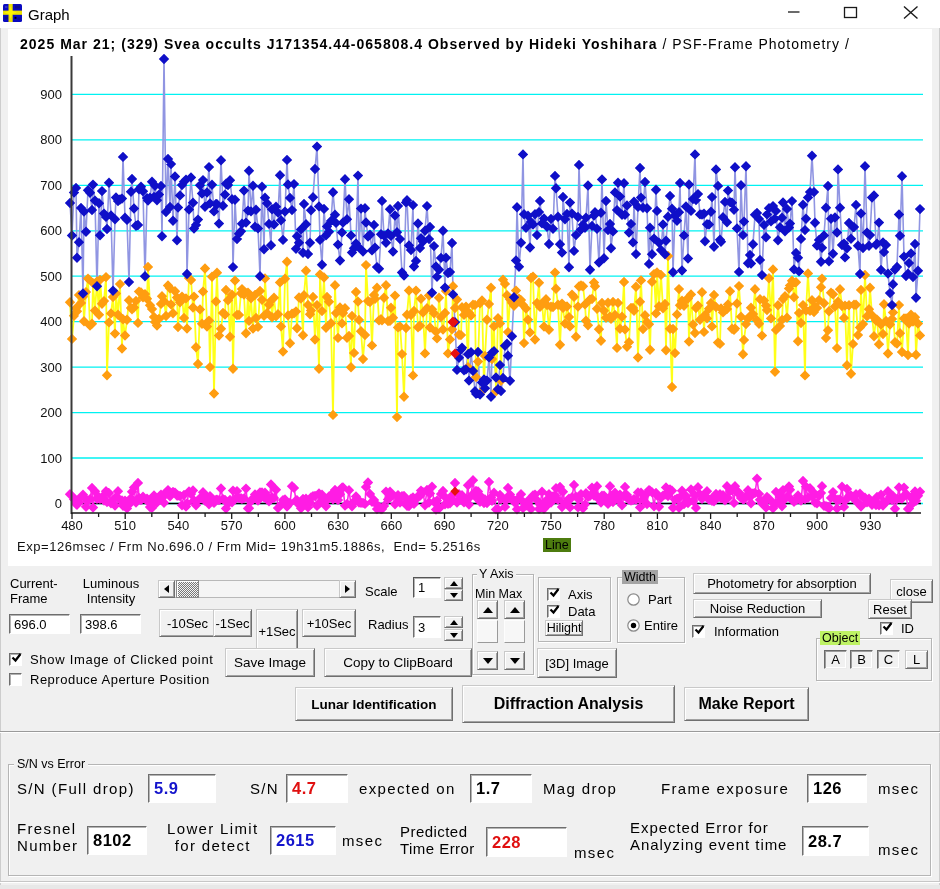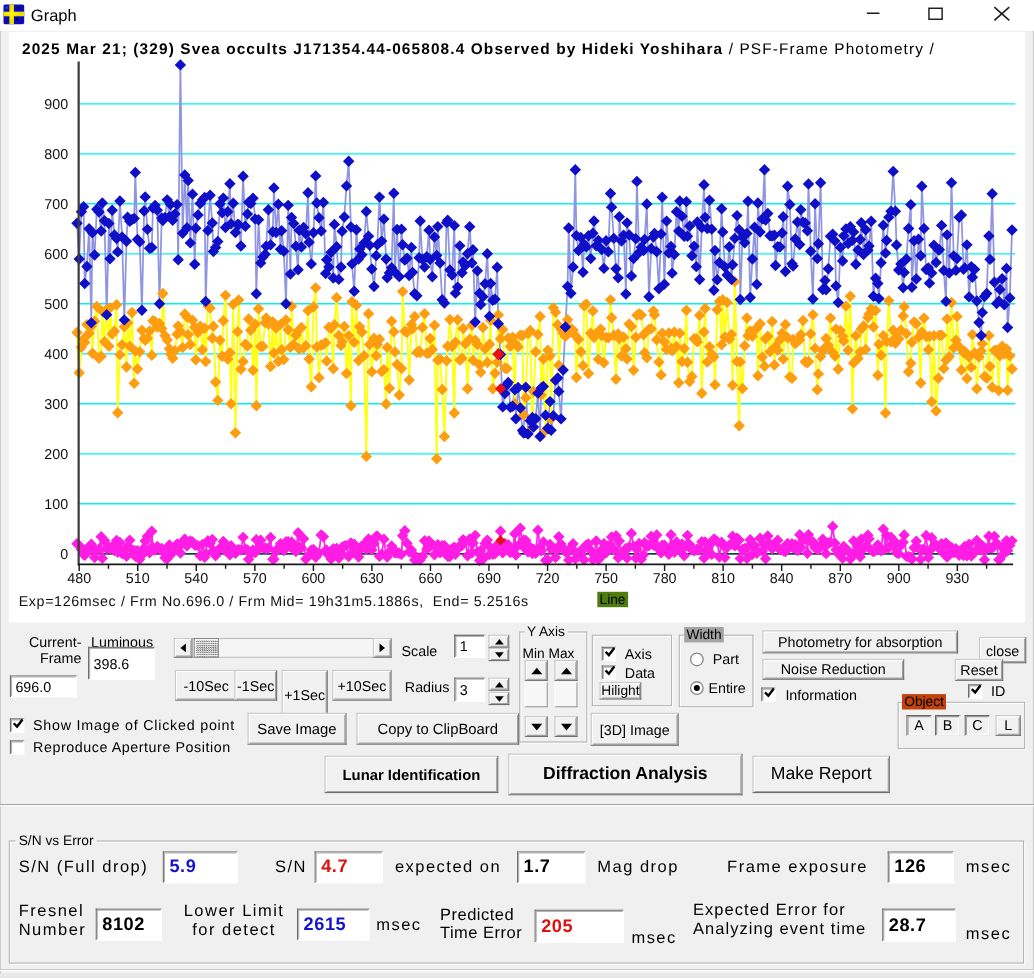--- a/index.html
+++ b/index.html
@@ -129,24 +129,24 @@
       <text x="54" y="342.6">300</text>
       <text x="54" y="297.2">400</text>
       <text x="54" y="251.7">500</text>
       <text x="54" y="206.3">600</text>
       <text x="54" y="160.8">700</text>
       <text x="54" y="115.4">800</text>
       <text x="54" y="69.9">900</text>
     </g>
 <text x="9" y="522" style="font:13px 'Liberation Sans';letter-spacing:.55px" fill="#111">Exp=126msec / Frm No.696.0 / Frm Mid= 19h31m5.1886s,&nbsp; End= 5.2516s</text>
 </svg>
-<div class="lbl" style="left:22px;top:576px;width:52px;text-align:right">Current-<br>Frame</div>
+<div class="lbl" style="left:10px;top:576px;width:52px;text-align:left">Current-<br>Frame</div>
 <div class="lbl" style="left:80px;top:576px;width:62px;text-align:center">Luminous<br>Intensity</div>
 <div class="tb" style="left:9px;top:614px;width:61px;height:20px">696.0</div>
-<div class="tb" style="left:80px;top:588px;width:61px;height:30px">398.6</div>
+<div class="tb" style="left:80px;top:614px;width:61px;height:20px">398.6</div>
 <div class="a" style="left:158px;top:580px;width:198px;height:18px;background:#f3f3f3;border:1px solid #airy">
 </div>
 <div class="a" style="left:158px;top:580px;width:198px;height:18px;background:#f5f5f5;box-shadow:inset 0 0 0 1px #b9b9b9"></div>
 <div class="sp" style="left:158px;top:580px;width:17px;height:18px">
     <div class="tri" style="border-left:none;border-top:4px solid transparent;border-bottom:4px solid transparent;border-right:5px solid #000"></div>
   </div>
 <div class="sp" style="left:339px;top:580px;width:17px;height:18px">
     <div class="tri" style="border-right:none;border-top:4px solid transparent;border-bottom:4px solid transparent;border-left:5px solid #000"></div>
   </div>
 <div class="a" style="left:176px;top:580px;width:23px;height:18px;background:conic-gradient(#787878 90deg,#f5f5f5 90deg 180deg,#787878 180deg 270deg,#f5f5f5 270deg) 0 0/2px 2px;border:1px solid #8a8a8a;box-shadow:inset 1px 1px 0 #fff"></div>
@@ -224,57 +224,57 @@
     </svg>
   </div>
 <div class="lbl" style="left:714px;top:624px;font-size:13px">Information</div>
 <div class="cb" style="left:880px;top:622px">
     <svg class="ck" width="13" height="13" viewBox="0 0 13 13">
       <path d="M2.5 5.5l3 3 5-6.5" stroke="#000" stroke-width="2.2" fill="none"></path>
     </svg>
   </div>
 <div class="lbl" style="left:901px;top:621px;font-size:13px">ID</div>
 <div class="gb" style="left:816px;top:638px;width:116px;height:43px"></div>
-<div class="lbl" style="left:820px;top:631px;background:#c2410c;padding:0 2px;font-size:12.5px">Object</div>
+<div class="lbl" style="left:820px;top:631px;background:#bef264;padding:0 2px;font-size:12.5px">Object</div>
 <div class="btn" style="left:824px;top:650px;width:23px;height:19px;border-color:#6a6a6a #ececec #ececec #6a6a6a;box-shadow:inset 1px 1px 0 #9d9d9d,inset -1px -1px 0 #fff">A</div>
 <div class="btn" style="left:850px;top:650px;width:23px;height:19px;border-color:#6a6a6a #ececec #ececec #6a6a6a;box-shadow:inset 1px 1px 0 #9d9d9d,inset -1px -1px 0 #fff">B</div>
 <div class="btn" style="left:877px;top:650px;width:23px;height:19px;border-color:#6a6a6a #ececec #ececec #6a6a6a;box-shadow:inset 1px 1px 0 #9d9d9d,inset -1px -1px 0 #fff">C</div>
 <div class="btn" style="left:905px;top:650px;width:23px;height:19px">L</div>
 <div class="cb" style="left:9px;top:653px">
     <svg class="ck" width="13" height="13" viewBox="0 0 13 13">
       <path d="M2.5 5.5l3 3 5-6.5" stroke="#000" stroke-width="2.2" fill="none"></path>
     </svg>
   </div>
 <div class="lbl" style="left:30px;top:652px;font-size:13px"><span style="letter-spacing:.7px">Show Image of Clicked point</span></div>
 <div class="cb" style="left:9px;top:673px"></div>
 <div class="lbl" style="left:30px;top:672px;font-size:13px"><span style="letter-spacing:.5px">Reproduce Aperture Position</span></div>
 <div class="btn" style="left:225px;top:648px;width:90px;height:29px;font-size:13.5px">Save Image</div>
 <div class="btn" style="left:324px;top:648px;width:148px;height:29px;font-size:13.5px">Copy to ClipBoard</div>
 <div class="btn" style="left:295px;top:687px;width:158px;height:34px;font-weight:bold;font-size:13.5px">Lunar Identification</div>
 <div class="btn" style="left:462px;top:685px;width:213px;height:38px;font-weight:bold;font-size:16px">Diffraction Analysis</div>
-<div class="btn" style="left:684px;top:687px;width:125px;height:34px;font-weight:normal;font-size:16px">Make Report</div>
+<div class="btn" style="left:684px;top:687px;width:125px;height:34px;font-weight:bold;font-size:16px">Make Report</div>
 <div class="a" style="left:0;top:731px;width:940px;height:1px;background:#9a9a9a"></div>
 <div class="a" style="left:0;top:732px;width:940px;height:1px;background:#fff"></div>
 <div class="gb" style="left:8px;top:764px;width:923px;height:112px"></div>
 <div class="lbl" style="left:14px;top:757px;background:#f0f0f0;padding:0 3px;font-size:12.5px">S/N vs Error</div>
 <div class="snl" style="left:17px;top:781px">S/N (Full drop)</div>
 <div class="snb" style="left:148px;top:774px;width:68px;height:29px;color:#1414cc">5.9</div>
 <div class="snl" style="left:250px;top:781px">S/N</div>
 <div class="snb" style="left:286px;top:774px;width:62px;height:29px;color:#e01010">4.7</div>
 <div class="snl" style="left:359px;top:781px">expected on</div>
 <div class="snb" style="left:470px;top:774px;width:62px;height:29px">1.7</div>
 <div class="snl" style="left:543px;top:781px">Mag drop</div>
 <div class="snl" style="left:661px;top:781px">Frame exposure</div>
 <div class="snb" style="left:807px;top:774px;width:60px;height:29px">126</div>
 <div class="snl" style="left:878px;top:781px">msec</div>
 <div class="snl" style="left:17px;top:821px">Fresnel<br>Number</div>
 <div class="snb" style="left:87px;top:826px;width:60px;height:29px">8102</div>
 <div class="snl" style="left:167px;top:821px;text-align:center">Lower Limit<br>for detect</div>
 <div class="snb" style="left:270px;top:826px;width:66px;height:29px;color:#1414cc">2615</div>
 <div class="snl" style="left:342px;top:833px">msec</div>
 <div class="snl" style="left:400px;top:824px;letter-spacing:.45px">Predicted<br>Time Error</div>
-<div class="snb" style="left:486px;top:827px;width:81px;height:30px;color:#e01010">205</div>
+<div class="snb" style="left:486px;top:827px;width:81px;height:30px;color:#e01010">228</div>
 <div class="snl" style="left:574px;top:845px">msec</div>
 <div class="snl" style="left:630px;top:820px;letter-spacing:.95px">Expected Error for<br>Analyzing event time</div>
 <div class="snb" style="left:802px;top:826px;width:67px;height:30px">28.7</div>
 <div class="snl" style="left:878px;top:842px">msec</div>
 <div class="a" style="left:0;top:881px;width:940px;height:1px;background:#c7c7c7"></div>
 <div class="a" style="left:0;top:882px;width:940px;height:1px;background:#fff"></div>
 <div class="a" style="left:0;top:885px;width:940px;height:4px;background:#e8e8e8"></div>
 </body></html>

